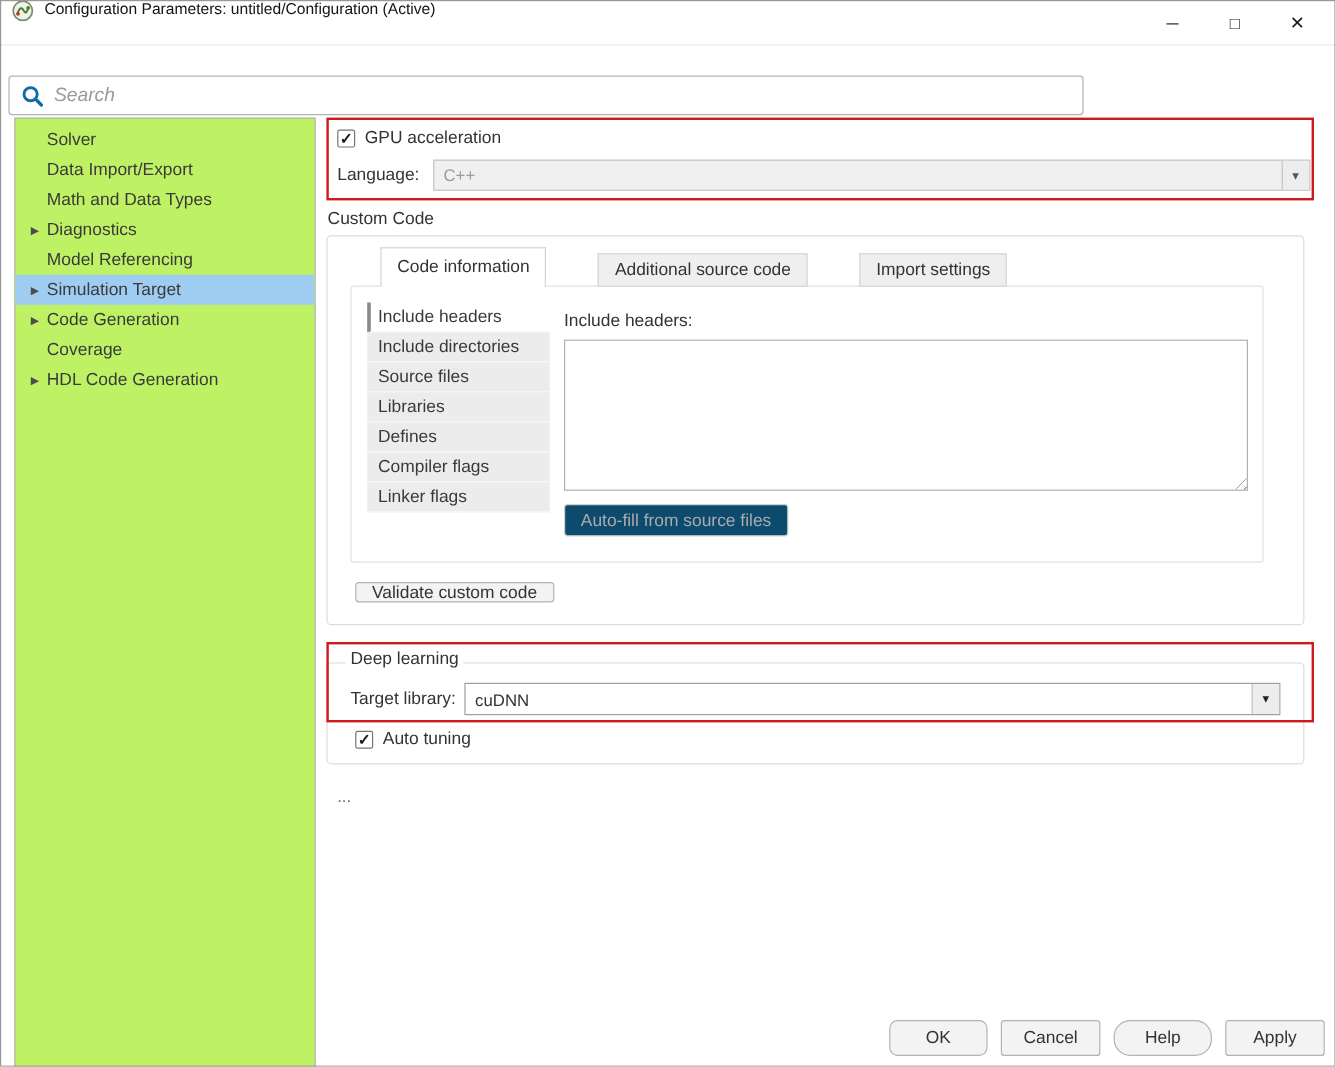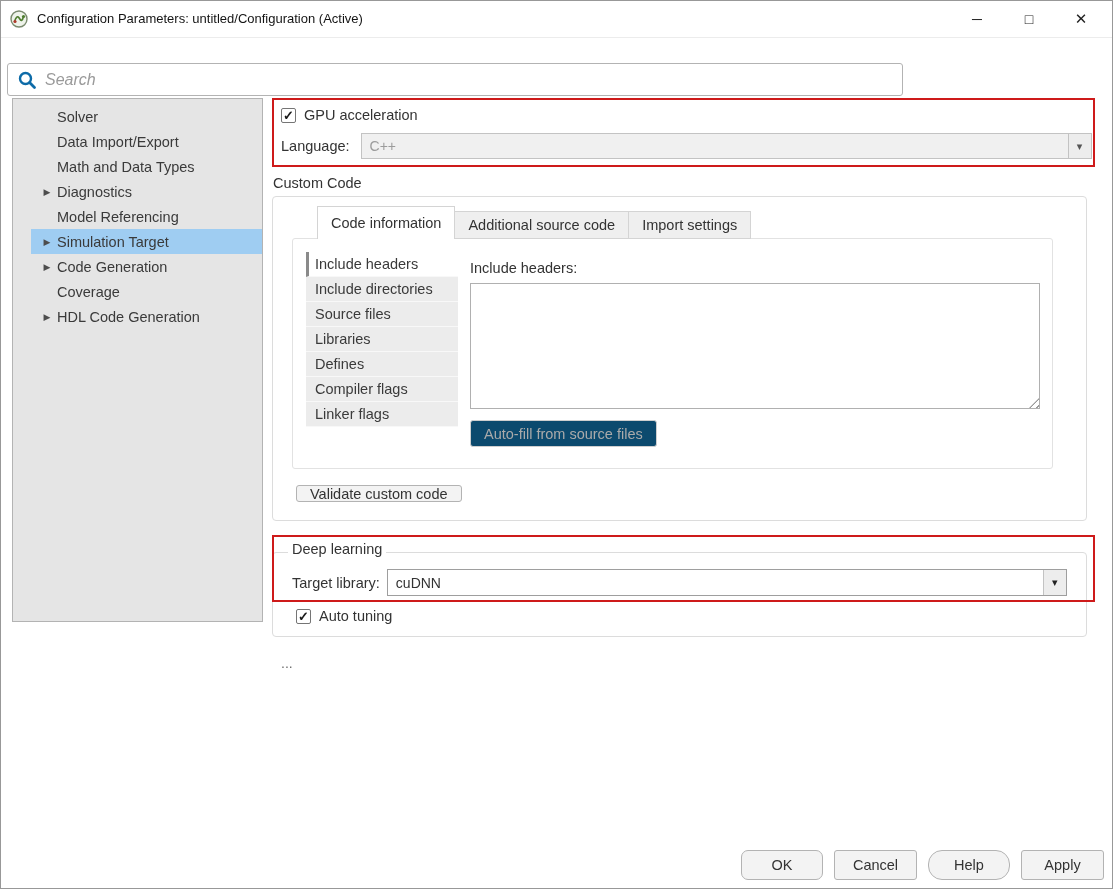--- a/index.html
+++ b/index.html
@@ -1,35 +1,35 @@
 <!DOCTYPE html>
 <html><head>
 <meta charset="utf-8">
 <style>
   * { margin:0; padding:0; box-sizing:border-box; }
   html,body { width:1113px; height:889px; background:#fff; }
   body { font-family:"Liberation Sans", sans-serif; color:#333; position:relative; overflow:hidden; }
   .window-frame { position:absolute; inset:0; border:1px solid #989898; pointer-events:none; z-index:50; }
 
   
-  .titlebar { position:absolute; left:0; top:0; width:100%; height:38px; background:#fff; border-bottom:1px solid #ececec; display:flex; align-items:center; }
+  .titlebar { position:absolute; left:0; top:0; width:100%; height:38px; background:#fff; border-bottom:1px solid #ececec; display:flex; }
   .app-icon { margin-left:10px; width:18px; height:18px; flex:0 0 auto; }
   .title { margin-left:9px; font-size:13px; color:#141414; }
   .win-controls { position:absolute; right:6px; top:0; height:38px; display:flex; }
   .win-btn { width:52px; height:38px; display:flex; align-items:center; justify-content:center; font-size:14px; color:#1c1c1c; cursor:default; }
   .win-btn.close { font-size:15px; }
 
   
   .searchbar { position:absolute; left:7px; top:51px; width:896px; height:33px; border:1px solid #b3b3b3; border-radius:3px; display:flex; align-items:center; background:#fff;margin-top:12px; }
   .search-icon { margin-left:9px; width:20px; height:20px; flex:0 0 auto; }
   .search-input { border:none; outline:none; flex:1; margin-left:8px; font-family:"Liberation Sans", sans-serif; font-size:16px; color:#444; background:transparent; }
   .search-input::placeholder { color:#9a9a9a; font-style:italic; }
 
   
-  .sidebar { position:absolute; left:12px; top:98px; width:251px; height:524px; border:1px solid #b3b3b3; background:#e5e5e5; padding-top:5px;padding-left:18px; }
+  .sidebar { position:absolute; left:12px; top:98px; width:251px; height:792px; border:1px solid #b3b3b3; background:#bef264; padding-top:5px; }
   .tree-item { height:25px; display:flex; align-items:center; font-size:14.5px; color:#3a3a3a; cursor:default; }
   .tree-arrow { width:16px; margin-left:8px; font-size:9px; color:#4d4d4d; text-align:center; flex:0 0 auto; }
   .tree-label { margin-left:2px; white-space:nowrap; }
   .tree-item.selected { background:#9fcdf2; }
 
   
   .redbox { position:absolute; border:2px solid #ce1a1a; pointer-events:none; z-index:20; }
   .redbox1 { left:272px; top:98px; width:823px; height:69px; }
   .redbox2 { left:272px; top:535px; width:823px; height:67px; }
 
@@ -51,21 +51,21 @@
   .combo.tlib .arrow-btn { color:#222; }
 
   
   .section-title { position:absolute; font-size:14.5px; color:#333; }
   .groupbox { position:absolute; border:1px solid #dcdcdc; border-radius:4px; background:#fff; }
   .groupbox1 { left:272px; top:196px; width:815px; height:325px; }
   .groupbox2 { left:272px; top:552px; width:815px; height:85px; }
   .dl-title { left:288px; top:541px; background:#fff; padding:0 4px; z-index:21; }
 
   
-  .tabs { position:absolute; left:318px; top:206px; height:33px; display:flex; align-items:flex-end; z-index:3; }
+  .tabs { position:absolute; left:318px; top:206px; height:33px; display:flex; align-items:flex-end; z-index:3;gap:44px; }
   .tab { height:28px; padding:0 13px; display:flex; align-items:center; font-size:14.5px; color:#333; background:#efefef; border:1px solid #d4d4d4; margin-left:-1px; cursor:default; }
   .tab.active { height:33px; background:#fff; border-bottom:none; z-index:4; }
 
   
   .inner-panel { position:absolute; left:292px; top:238px; width:761px; height:231px; background:#fff; border:1px solid #e2e2e2; border-radius:3px; z-index:2; }
 
   
   .catlist { position:absolute; left:306px; top:252px; width:152px; z-index:3;text-align:right; }
   .cat { height:25px; display:flex; align-items:center; padding-left:9px; font-size:14.5px; color:#3a3a3a; background:#ececec; border-bottom:1px solid #f8f8f8; cursor:default; }
   .cat.selected { background:#fff; border-left:3px solid #8a8a8a; padding-left:6px; }

